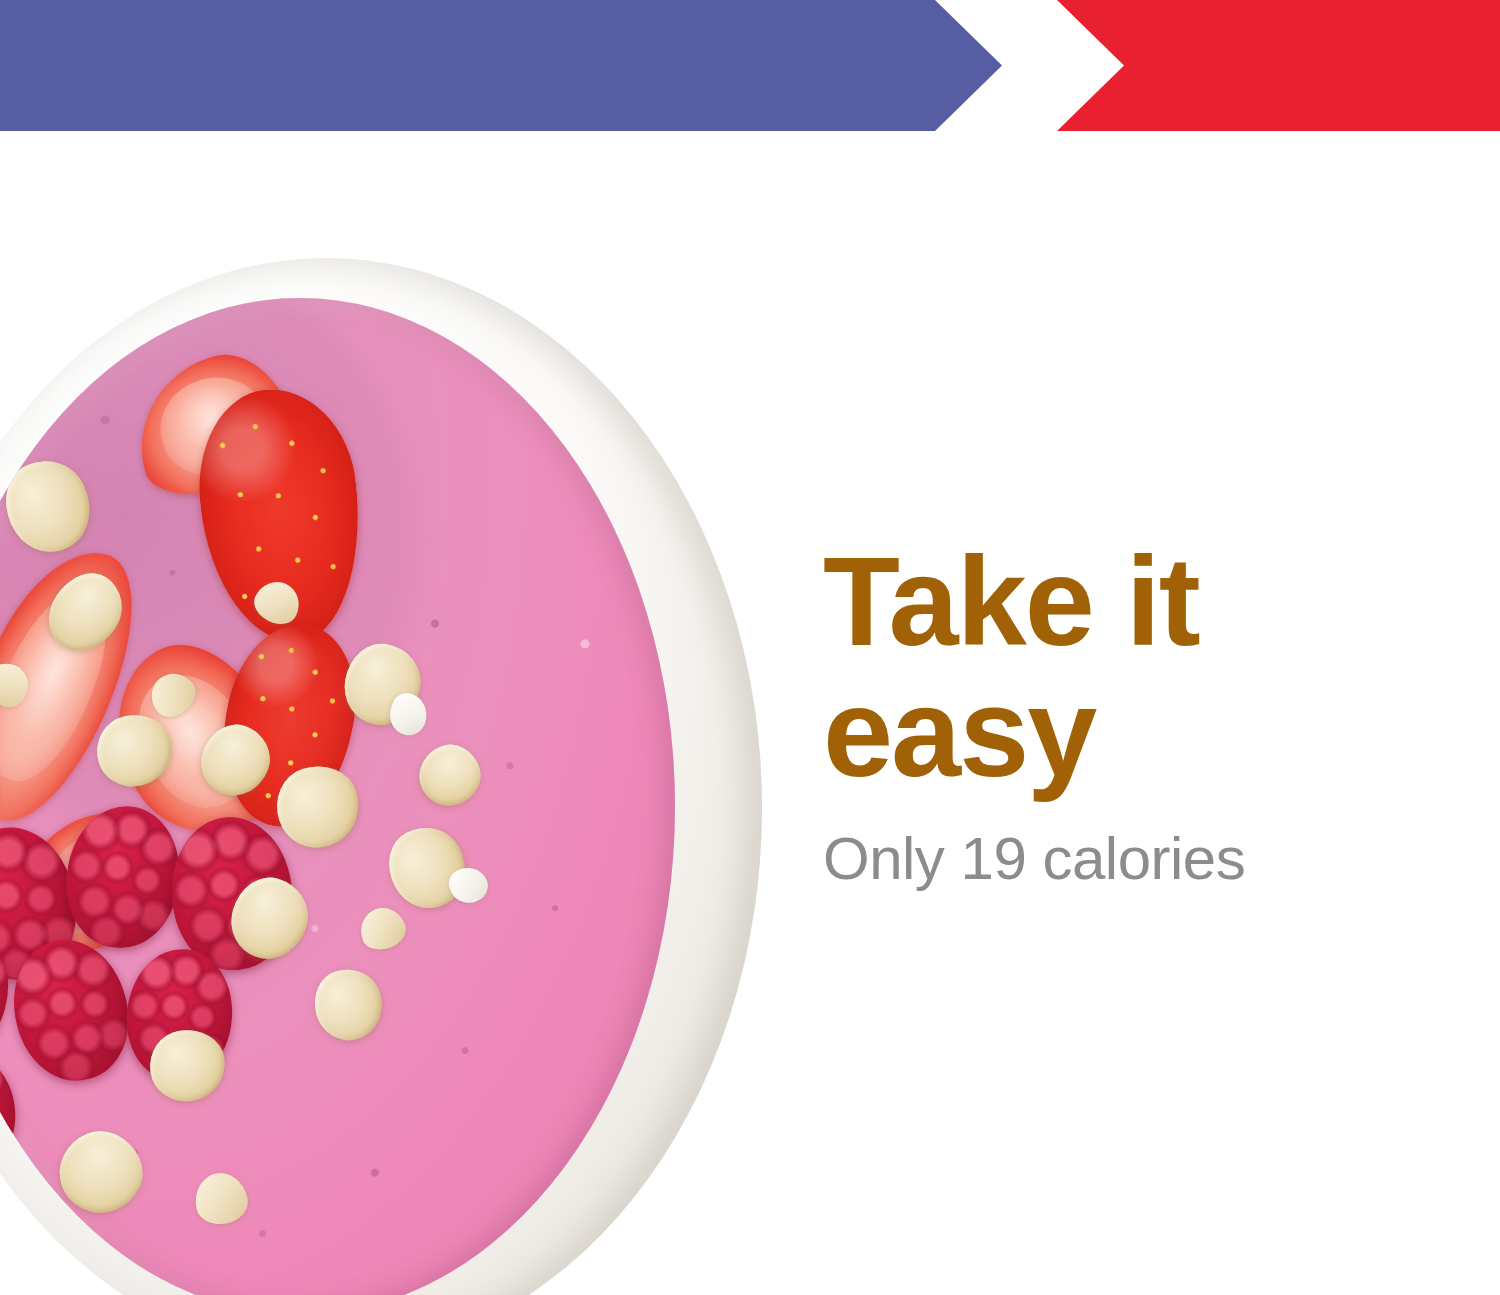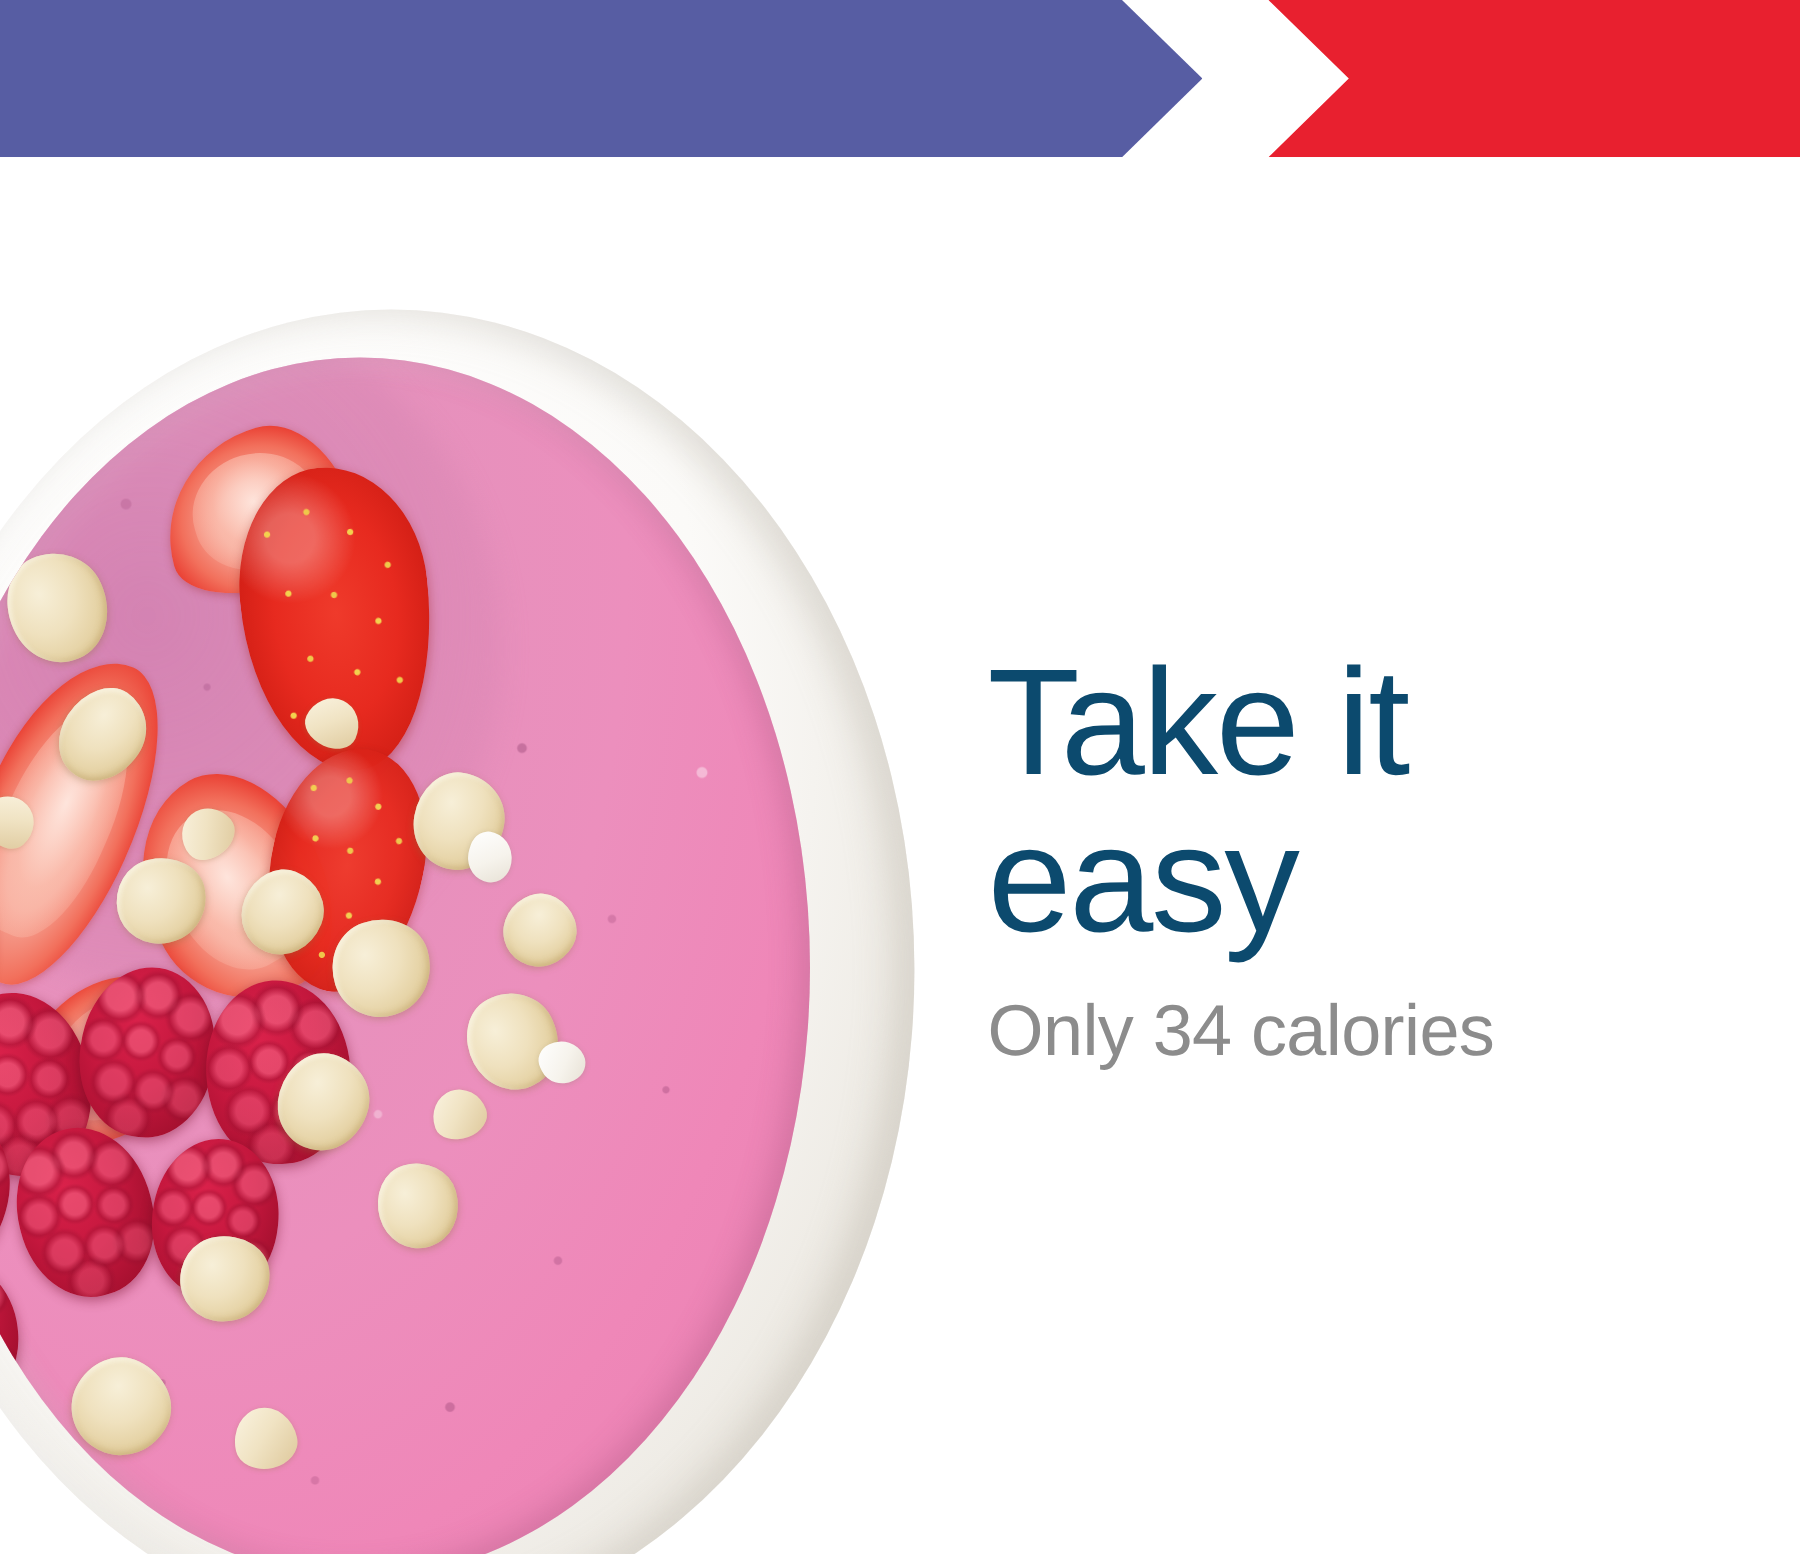--- a/index.html
+++ b/index.html
@@ -174,23 +174,23 @@
     box-shadow:0 1px 4px rgba(140,130,110,.30);
   }
 
   
   #copy-block {
     position:absolute;
     left:823px; top:536px;
     width:620px;
   }
   #headline {
-    color:#0c4a6e;
+    color:#a16207;
     font-size:126px;
-    font-weight:400;
+    font-weight:700;
     line-height:1.04;
     letter-spacing:-2px;
     white-space:pre-line;
   }
   #subhead {
     margin-top:26px;
     color:#8C8C8C;
     font-size:60px;
     font-weight:400;
     letter-spacing:-0.5px;
@@ -278,16 +278,16 @@
       <div class="topping oat-flake" style="left:36%;top:86%;width:7%;height:5%;transform:rotate(-12deg);"></div>
 
       <div class="topping coconut" style="left:62%;top:39%;width:5%;height:4%;transform:rotate(18deg);"></div>
       <div class="topping coconut" style="left:70%;top:56%;width:5%;height:3.5%;transform:rotate(-26deg);"></div>
     </div>
   </div>
 
   <div id="copy-block">
     <h1 id="headline">Take it
 easy</h1>
-    <p id="subhead">Only 34 calories</p>
+    <p id="subhead">Only 19 calories</p>
   </div>
 
 </div>
 
 </body></html>

